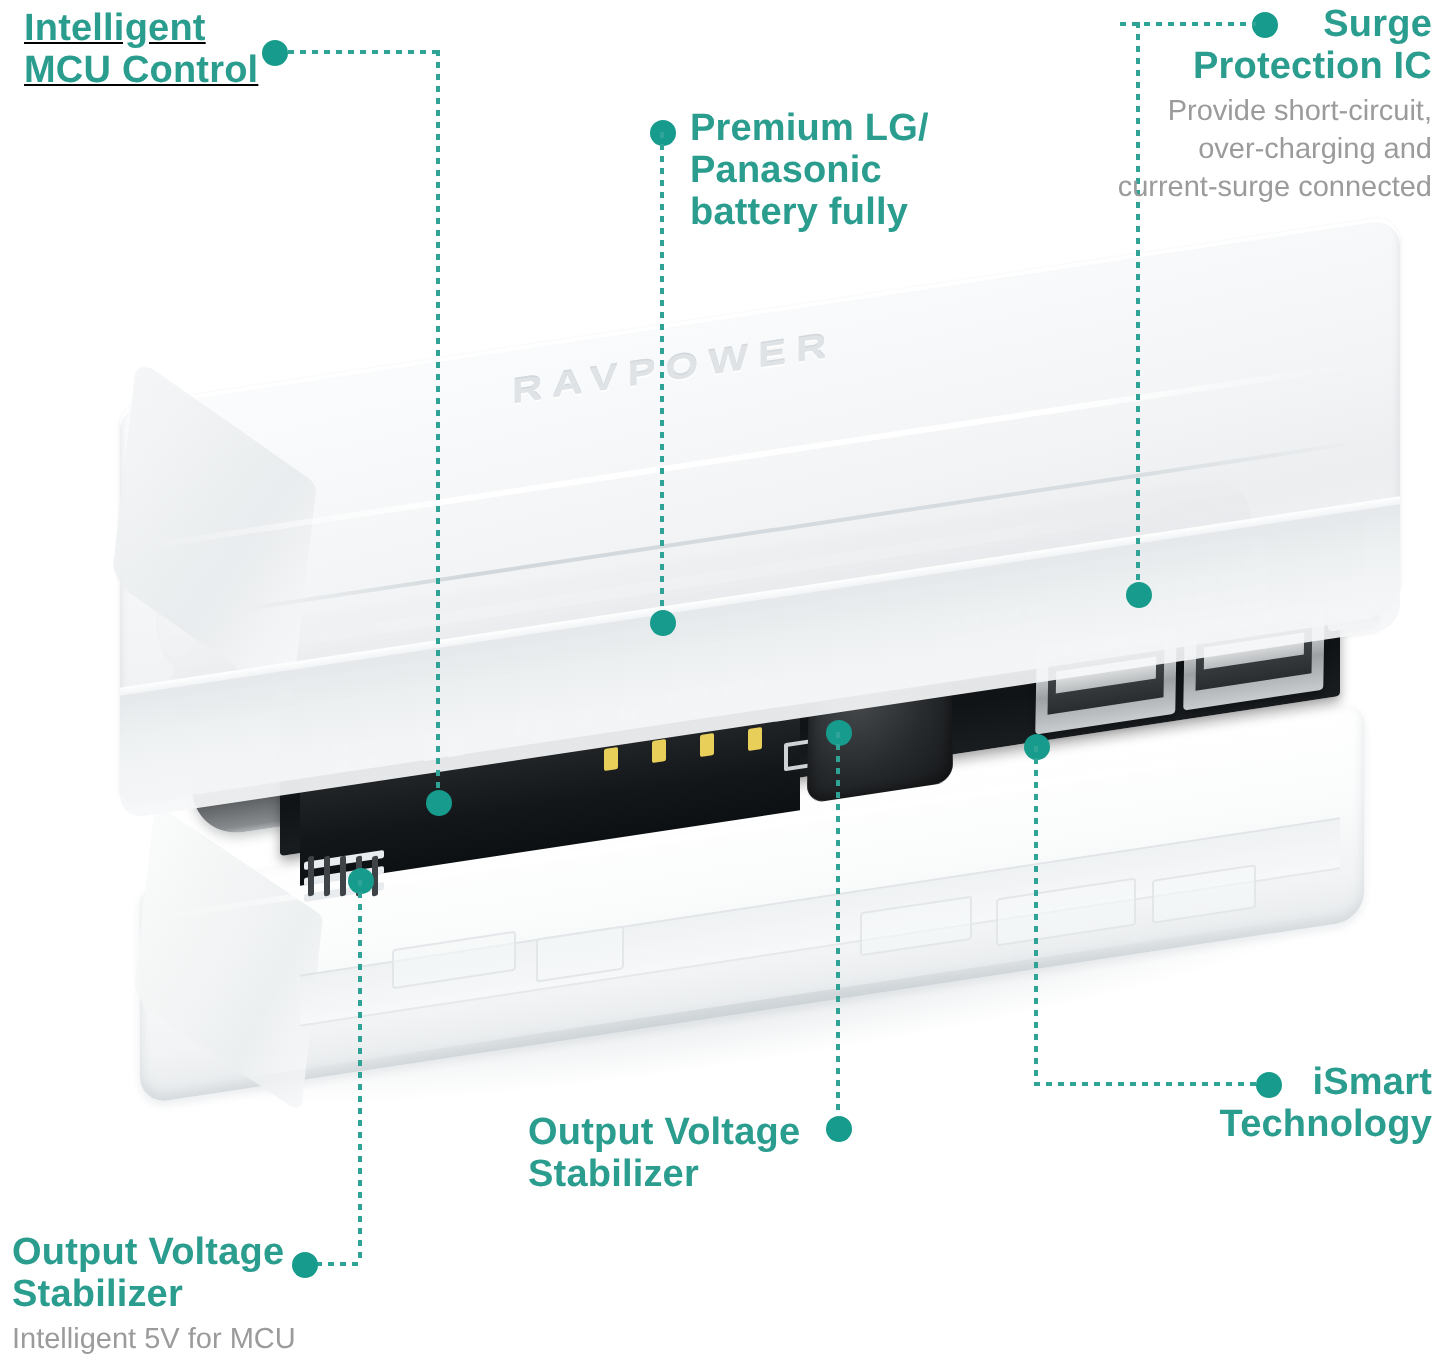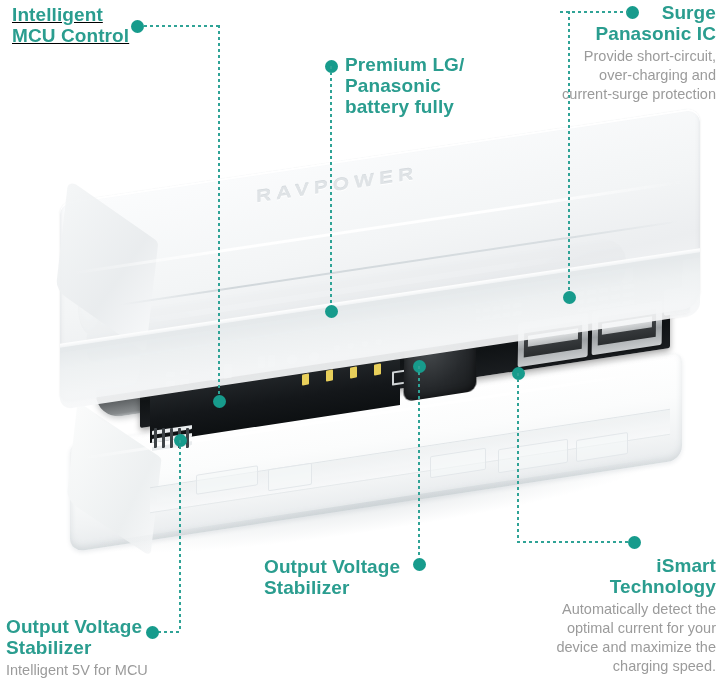--- a/index.html
+++ b/index.html
@@ -378,33 +378,29 @@
   </div>
 
   <div class="callout" style="left:345px;top:54px;width:180px;">
     <div class="c-title">Premium LG/
 Panasonic
 battery fully</div>
   </div>
 
   <div class="callout align-right" style="left:512px;top:2px;width:204px;">
     <div class="c-title">Surge
-Panasonic IC</div>
+Protection IC</div>
     <div class="c-body">Provide short-circuit,
 over-charging and
-current-surge protection</div>
-  </div>
-
-  <div class="callout align-right" style="left:500px;top:531px;width:216px;margin-top:24px;">
+current-surge connected</div>
+  </div>
+
+  <div class="callout align-right" style="left:500px;top:531px;width:216px;">
     <div class="c-title">iSmart
 Technology</div>
-    <div class="c-body">Automatically detect the
-optimal current for your
-device and maximize the
-charging speed.</div>
   </div>
 
   <div class="callout" style="left:264px;top:556px;width:210px;">
     <div class="c-title">Output Voltage
 Stabilizer</div>
   </div>
 
   <div class="callout" style="left:6px;top:616px;width:200px;">
     <div class="c-title">Output Voltage
 Stabilizer</div>

